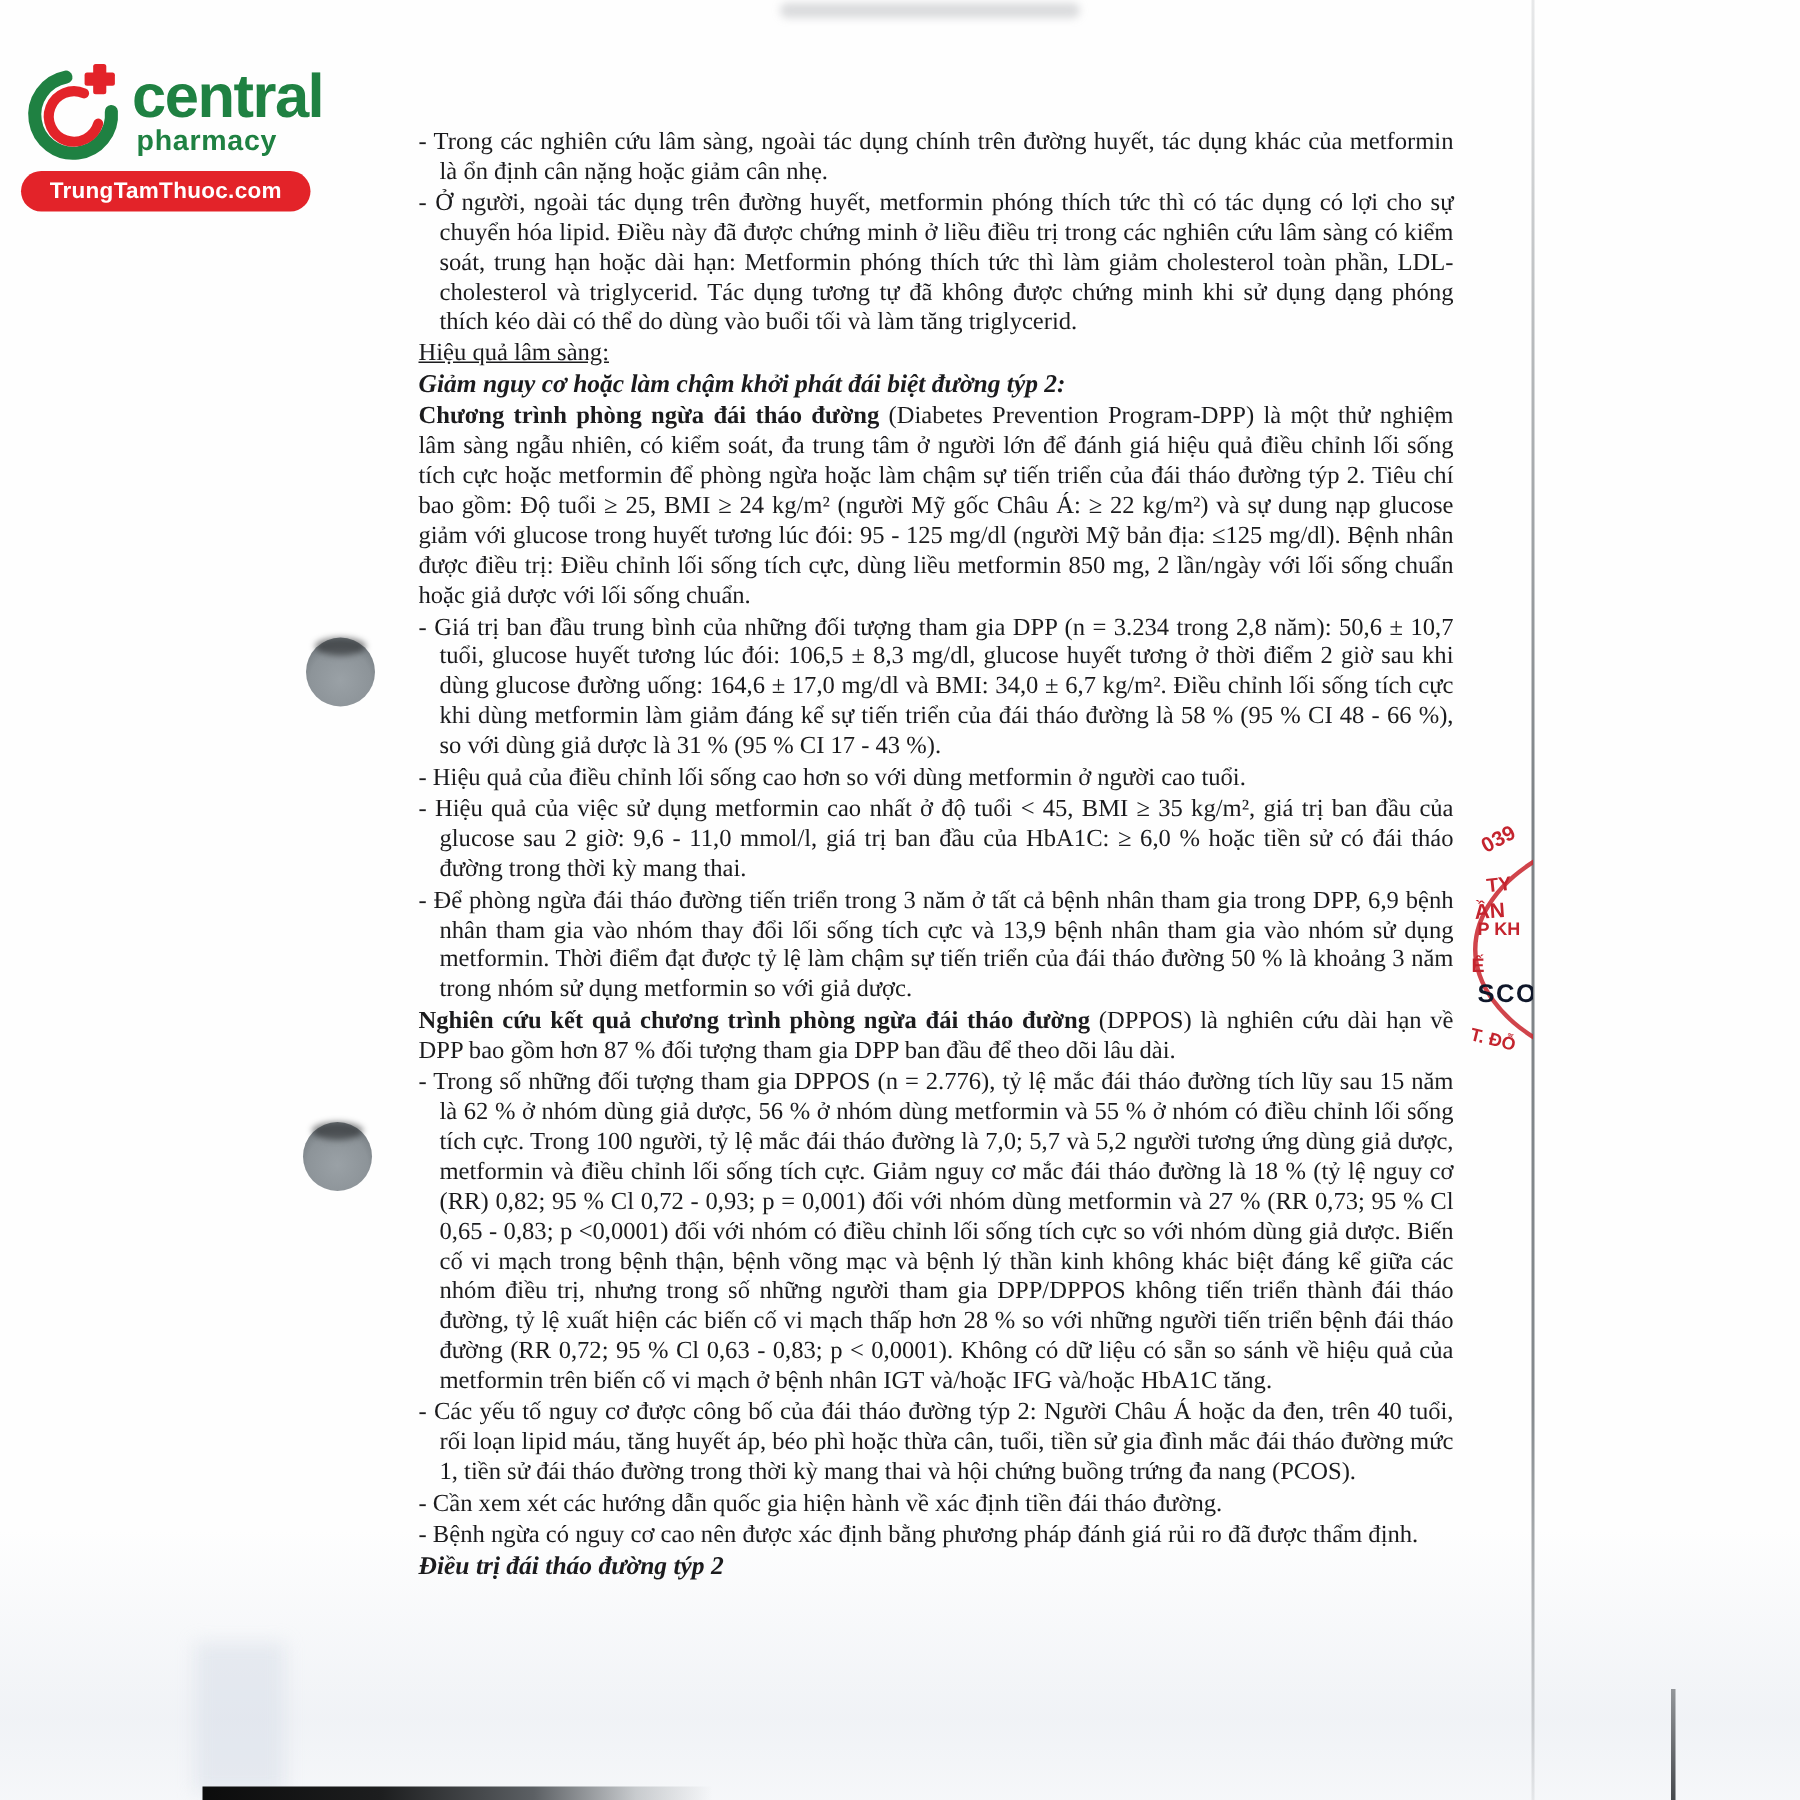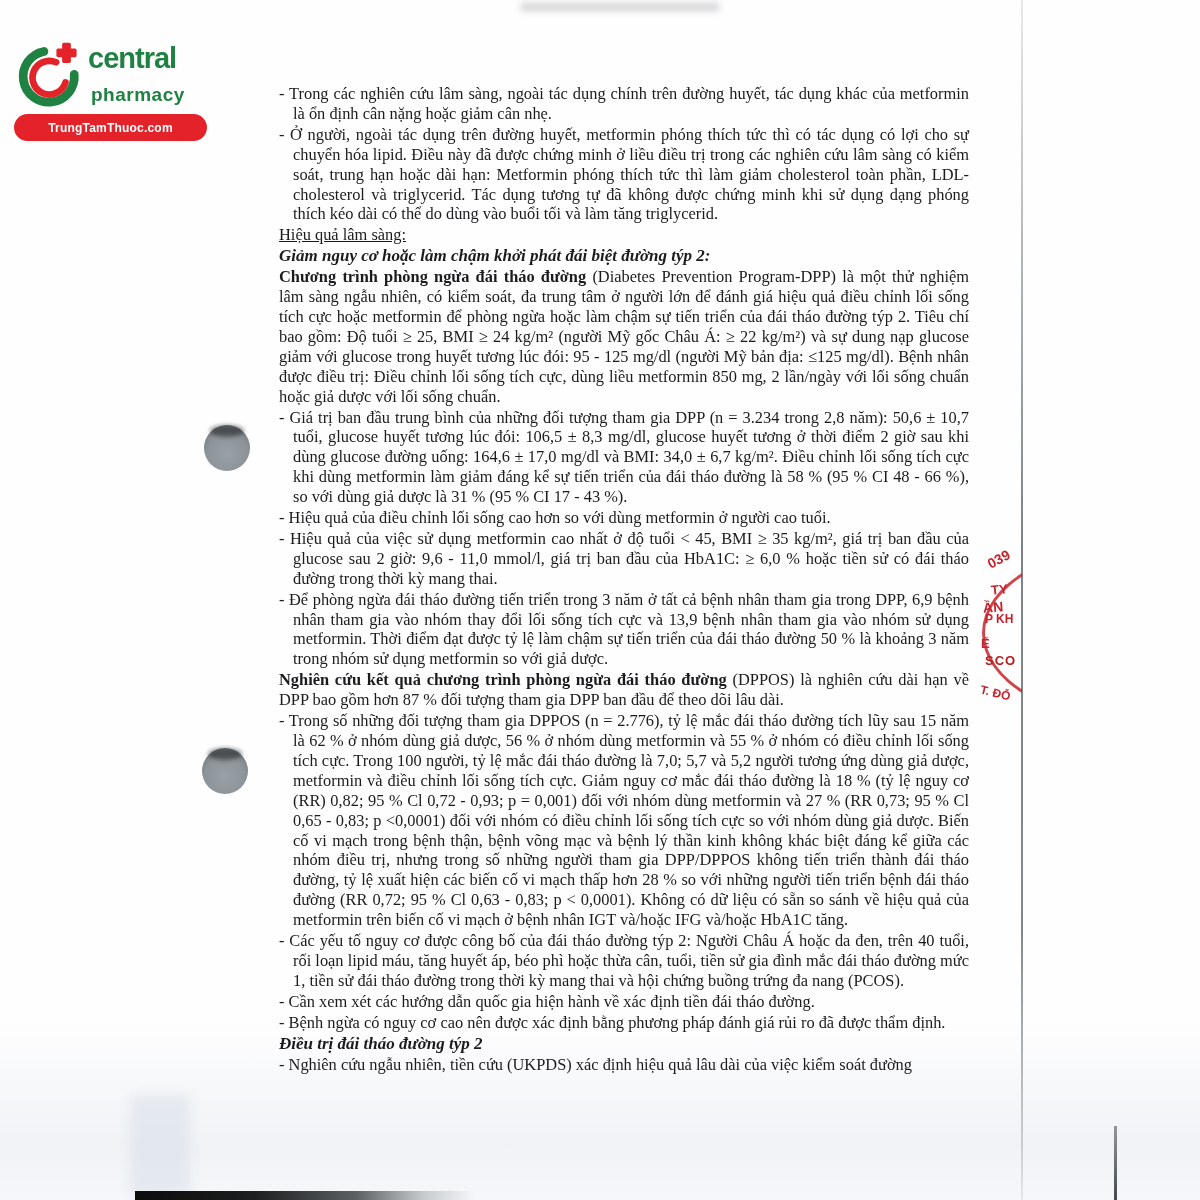--- a/index.html
+++ b/index.html
@@ -26,26 +26,26 @@
   .hole{position:absolute;width:46px;height:46px;border-radius:50%;
     background:radial-gradient(circle at 50% 62%, #9aa1a6 0%, #8d9499 55%, #777e83 78%, #4a5054 92%, #32373b 100%);}
   .hole::before{content:"";position:absolute;left:6px;top:0px;width:34px;height:12px;border-radius:50%;
     background:rgba(25,28,30,0.55);filter:blur(2px);}
   .hole1{left:204px;top:425px;}
   .hole2{left:202px;top:748px;}
   
   .logo{position:absolute;left:14px;top:38px;width:210px;height:110px;}
   .logo-mark{position:absolute;left:2px;top:2px;}
   .brand{position:absolute;left:74px;top:6px;font-family:"Liberation Sans",sans-serif;
-    font-weight:bold;font-size:29px;letter-spacing:-1px;line-height:1;}
+    font-weight:bold;font-size:41px;letter-spacing:-1px;line-height:1;}
   .brand-sub{position:absolute;left:77px;top:47px;font-family:"Liberation Sans",sans-serif;
     font-weight:bold;font-size:19px;letter-spacing:0.5px;line-height:1;}
   .badge{position:absolute;left:0px;top:76px;width:193px;height:27px;border-radius:14px;
     display:flex;align-items:center;justify-content:center;color:#fff;
-    font-family:"Liberation Sans",sans-serif;font-weight:bold;font-size:12px;letter-spacing:0.2px;}
+    font-family:"Liberation Sans",sans-serif;font-weight:bold;font-size:15px;letter-spacing:0.2px;}
   
   .stamp{position:absolute;left:975px;top:540px;width:47px;height:182px;overflow:hidden;}
   .stamp .ring{position:absolute;left:7px;top:4px;width:300px;height:172px;border:3px solid rgba(200,35,44,0.85);
     border-radius:50%;}
   .stamp span{position:absolute;font-family:"Liberation Sans",sans-serif;font-weight:bold;
     white-space:nowrap;}
   
   .doc{position:absolute;left:278px;top:83px;width:692px;color:#1b1b1d;
     font-size:16.4px;line-height:19.9px;text-align:justify;}
   .doc p{margin:1px;padding:0;}
@@ -80,36 +80,35 @@
     <div class="badge" style="background:#e32329;">TrungTamThuoc.com</div>
   </div>
 
   <div class="stamp">
     <div class="ring"></div>
     <span style="left:12px;top:11px;font-size:14px;color:#c4242e;transform:rotate(-28deg);">039</span>
     <span style="left:16px;top:42px;font-size:13px;color:#c4242e;transform:rotate(-6deg);">TY</span>
     <span style="left:8px;top:59px;font-size:14px;color:#c4242e;transform:rotate(-4deg);">ẦN</span>
     <span style="left:10px;top:72px;font-size:12px;color:#c4242e;">P KH</span>
     <span style="left:6px;top:96px;font-size:13px;color:#c4242e;">Ế</span>
-    <span style="left:10px;top:113px;font-size:13px;color:#b91c1c;letter-spacing:1px;">SCO</span>
+    <span style="left:10px;top:113px;font-size:17px;color:#0f172a;letter-spacing:1px;">SCO</span>
     <span style="left:5px;top:146px;font-size:12px;color:#c4242e;transform:rotate(14deg);">T. ĐỖ</span>
   </div>
 
   <div class="doc">
     <p class="bullet">- Trong các nghiên cứu lâm sàng, ngoài tác dụng chính trên đường huyết, tác dụng khác của metformin là ổn định cân nặng hoặc giảm cân nhẹ.</p>
     <p class="bullet">- Ở người, ngoài tác dụng trên đường huyết, metformin phóng thích tức thì có tác dụng có lợi cho sự chuyển hóa lipid. Điều này đã được chứng minh ở liều điều trị trong các nghiên cứu lâm sàng có kiểm soát, trung hạn hoặc dài hạn: Metformin phóng thích tức thì làm giảm cholesterol toàn phần, LDL-cholesterol và triglycerid. Tác dụng tương tự đã không được chứng minh khi sử dụng dạng phóng thích kéo dài có thể do dùng vào buổi tối và làm tăng triglycerid.</p>
     <p class="h-underline">Hiệu quả lâm sàng:</p>
     <p class="h-bi">Giảm nguy cơ hoặc làm chậm khởi phát đái biệt đường týp 2:</p>
     <p><b class="lead">Chương trình phòng ngừa đái tháo đường</b><span> (Diabetes Prevention Program-DPP) là một thử nghiệm lâm sàng ngẫu nhiên, có kiểm soát, đa trung tâm ở người lớn để đánh giá hiệu quả điều chỉnh lối sống tích cực hoặc metformin để phòng ngừa hoặc làm chậm sự tiến triển của đái tháo đường týp 2. Tiêu chí bao gồm: Độ tuổi ≥ 25, BMI ≥ 24 kg/m² (người Mỹ gốc Châu Á: ≥ 22 kg/m²) và sự dung nạp glucose giảm với glucose trong huyết tương lúc đói: 95 - 125 mg/dl (người Mỹ bản địa: ≤125 mg/dl). Bệnh nhân được điều trị: Điều chỉnh lối sống tích cực, dùng liều metformin 850 mg, 2 lần/ngày với lối sống chuẩn hoặc giả dược với lối sống chuẩn.</span></p>
     <p class="bullet">- Giá trị ban đầu trung bình của những đối tượng tham gia DPP (n = 3.234 trong 2,8 năm): 50,6 ± 10,7 tuổi, glucose huyết tương lúc đói: 106,5 ± 8,3 mg/dl, glucose huyết tương ở thời điểm 2 giờ sau khi dùng glucose đường uống: 164,6 ± 17,0 mg/dl và BMI: 34,0 ± 6,7 kg/m². Điều chỉnh lối sống tích cực khi dùng metformin làm giảm đáng kể sự tiến triển của đái tháo đường là 58 % (95 % CI 48 - 66 %), so với dùng giả dược là 31 % (95 % CI 17 - 43 %).</p>
     <p class="bullet">- Hiệu quả của điều chỉnh lối sống cao hơn so với dùng metformin ở người cao tuổi.</p>
     <p class="bullet">- Hiệu quả của việc sử dụng metformin cao nhất ở độ tuổi &lt; 45, BMI ≥ 35 kg/m², giá trị ban đầu của glucose sau 2 giờ: 9,6 - 11,0 mmol/l, giá trị ban đầu của HbA1C: ≥ 6,0 % hoặc tiền sử có đái tháo đường trong thời kỳ mang thai.</p>
     <p class="bullet">- Để phòng ngừa đái tháo đường tiến triển trong 3 năm ở tất cả bệnh nhân tham gia trong DPP, 6,9 bệnh nhân tham gia vào nhóm thay đổi lối sống tích cực và 13,9 bệnh nhân tham gia vào nhóm sử dụng metformin. Thời điểm đạt được tỷ lệ làm chậm sự tiến triển của đái tháo đường 50 % là khoảng 3 năm trong nhóm sử dụng metformin so với giả dược.</p>
     <p><b class="lead">Nghiên cứu kết quả chương trình phòng ngừa đái tháo đường</b><span> (DPPOS) là nghiên cứu dài hạn về DPP bao gồm hơn 87 % đối tượng tham gia DPP ban đầu để theo dõi lâu dài.</span></p>
     <p class="bullet">- Trong số những đối tượng tham gia DPPOS (n = 2.776), tỷ lệ mắc đái tháo đường tích lũy sau 15 năm là 62 % ở nhóm dùng giả dược, 56 % ở nhóm dùng metformin và 55 % ở nhóm có điều chỉnh lối sống tích cực. Trong 100 người, tỷ lệ mắc đái tháo đường là 7,0; 5,7 và 5,2 người tương ứng dùng giả dược, metformin và điều chỉnh lối sống tích cực. Giảm nguy cơ mắc đái tháo đường là 18 % (tỷ lệ nguy cơ (RR) 0,82; 95 % Cl 0,72 - 0,93; p = 0,001) đối với nhóm dùng metformin và 27 % (RR 0,73; 95 % Cl 0,65 - 0,83; p &lt;0,0001) đối với nhóm có điều chỉnh lối sống tích cực so với nhóm dùng giả dược. Biến cố vi mạch trong bệnh thận, bệnh võng mạc và bệnh lý thần kinh không khác biệt đáng kể giữa các nhóm điều trị, nhưng trong số những người tham gia DPP/DPPOS không tiến triển thành đái tháo đường, tỷ lệ xuất hiện các biến cố vi mạch thấp hơn 28 % so với những người tiến triển bệnh đái tháo đường (RR 0,72; 95 % Cl 0,63 - 0,83; p &lt; 0,0001). Không có dữ liệu có sẵn so sánh về hiệu quả của metformin trên biến cố vi mạch ở bệnh nhân IGT và/hoặc IFG và/hoặc HbA1C tăng.</p>
     <p class="bullet">- Các yếu tố nguy cơ được công bố của đái tháo đường týp 2: Người Châu Á hoặc da đen, trên 40 tuổi, rối loạn lipid máu, tăng huyết áp, béo phì hoặc thừa cân, tuổi, tiền sử gia đình mắc đái tháo đường mức 1, tiền sử đái tháo đường trong thời kỳ mang thai và hội chứng buồng trứng đa nang (PCOS).</p>
     <p class="bullet">- Cần xem xét các hướng dẫn quốc gia hiện hành về xác định tiền đái tháo đường.</p>
     <p class="bullet">- Bệnh ngừa có nguy cơ cao nên được xác định bằng phương pháp đánh giá rủi ro đã được thẩm định.</p>
     <p class="h-bi">Điều trị đái tháo đường týp 2</p>
-    <p class="bullet">- Nghiên cứu ngẫu nhiên, tiền cứu (UKPDS) xác định hiệu quả lâu dài của việc kiểm soát đường</p>
   </div>
 
 </div>
 
 </body></html>

